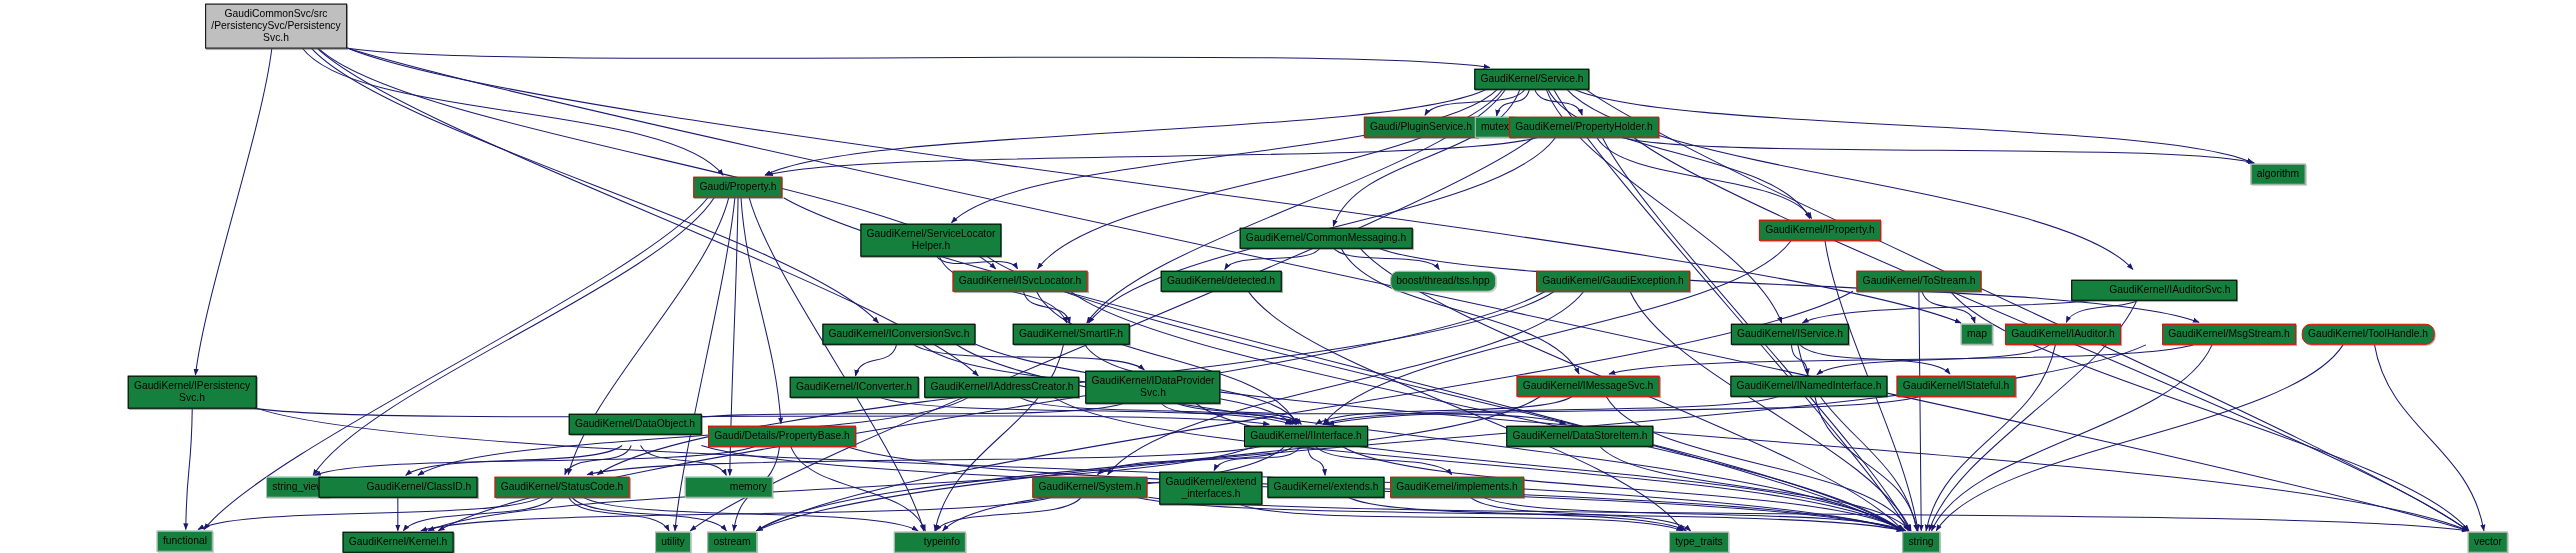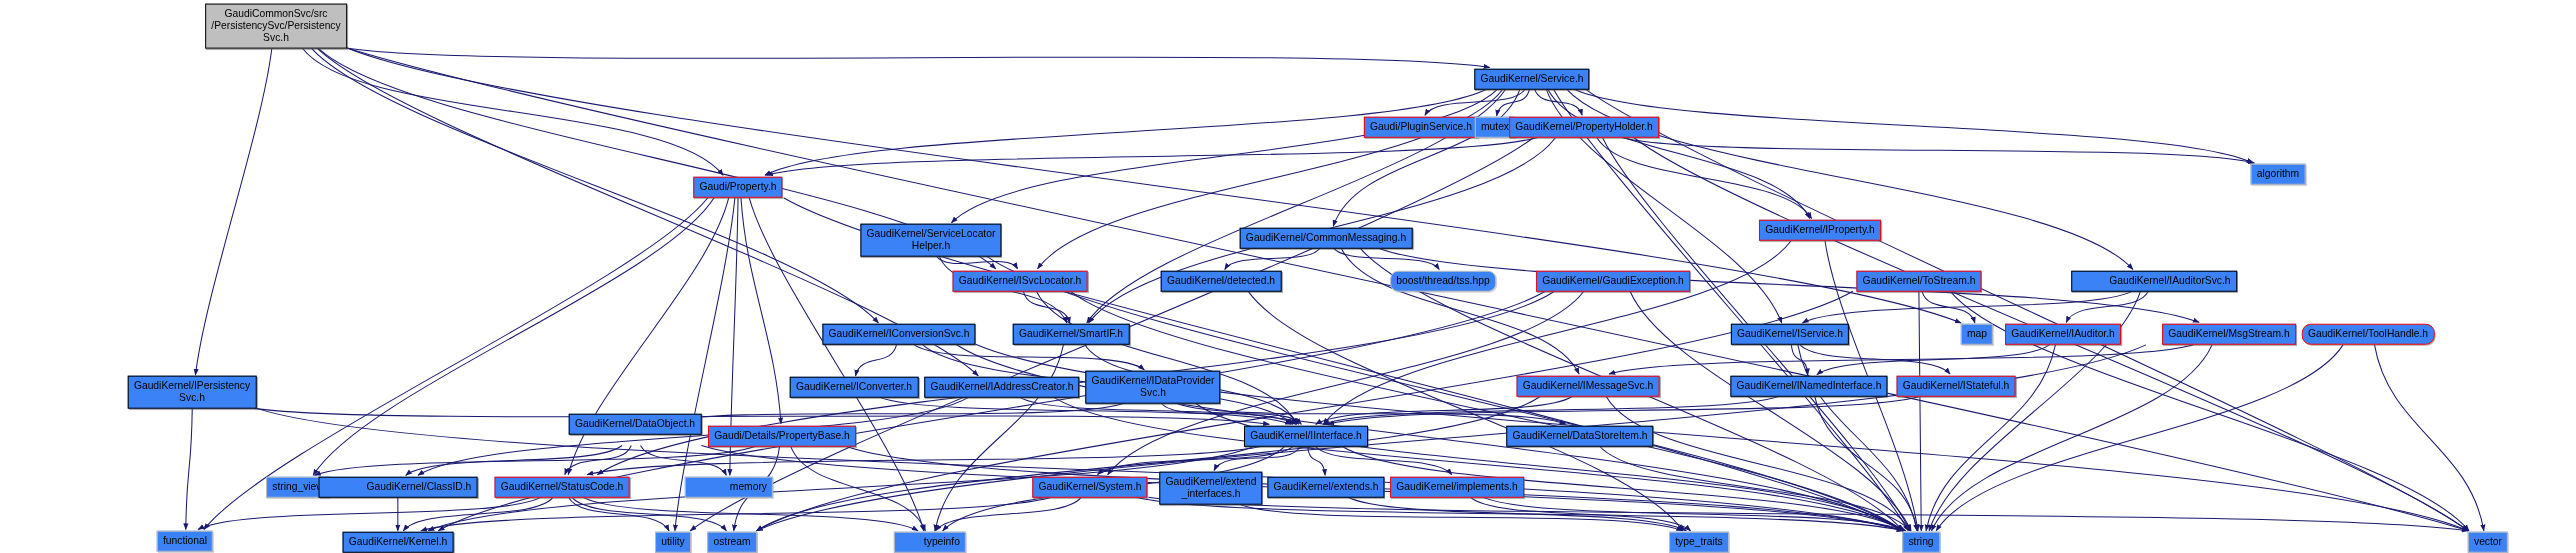--- a/index.html
+++ b/index.html
@@ -8,21 +8,21 @@
     width:2576px;height:553px;
     background:#ffffff;
     font-family:Liberation Sans, sans-serif;
     overflow:hidden;
     margin-left:40px;
   }
   #edge-layer{position:absolute;left:0;top:0;width:2576px;height:553px;}
   .node{
     position:absolute;
     transform:translate(-50%,-50%);
-    background:#3b82f6;
+    background:#15803d;
     border:0.6px solid #000000;
     color:#000000;
     font-size:10.3px;
     line-height:1.18;
     padding:3.2px 5.2px;
     white-space:pre-line;
     text-align:center;
     box-shadow:1px 1px 0.6px rgba(80,80,80,0.45);
     z-index:2;
   }
@@ -183,21 +183,21 @@
     <div class="node red" style="left: 698px; top: 187px;">Gaudi/Property.h</div>
     <div class="node normal" style="left: 891px; top: 240px;">GaudiKernel/ServiceLocator
 Helper.h</div>
     <div class="node normal" style="left: 1286px; top: 238px;">GaudiKernel/CommonMessaging.h</div>
     <div class="node red" style="left: 1780px; top: 230px;">GaudiKernel/IProperty.h</div>
     <div class="node red" style="left: 980px; top: 281px;">GaudiKernel/ISvcLocator.h</div>
     <div class="node normal" style="left: 1181px; top: 281px;">GaudiKernel/detected.h</div>
     <div class="node std" style="left: 1403px; top: 281px; border-radius: 8px;">boost/thread/tss.hpp</div>
     <div class="node red" style="left: 1573px; top: 281px;">GaudiKernel/GaudiException.h</div>
     <div class="node red" style="left: 1879px; top: 281px;">GaudiKernel/ToStream.h</div>
-    <div class="node normal" style="left: 2114px; top: 281px; padding-left: 37px;">GaudiKernel/IAuditorSvc.h</div>
+    <div class="node normal" style="left: 2114px; top: 290px; padding-left: 37px;">GaudiKernel/IAuditorSvc.h</div>
     <div class="node normal" style="left: 859px; top: 334px;">GaudiKernel/IConversionSvc.h</div>
     <div class="node normal" style="left: 1031px; top: 334px;">GaudiKernel/SmartIF.h</div>
     <div class="node normal" style="left: 1750px; top: 334px;">GaudiKernel/IService.h</div>
     <div class="node std" style="left: 1937px; top: 334px;">map</div>
     <div class="node red" style="left: 2023px; top: 334px;">GaudiKernel/IAuditor.h</div>
     <div class="node red" style="left: 2189px; top: 334px;">GaudiKernel/MsgStream.h</div>
     <div class="node red" style="left: 2328px; top: 334px; border-radius: 9px;">GaudiKernel/ToolHandle.h</div>
     <div class="node normal" style="left: 814px; top: 387px;">GaudiKernel/IConverter.h</div>
     <div class="node normal" style="left: 962px; top: 387px;">GaudiKernel/IAddressCreator.h</div>
     <div class="node normal" style="left: 1113px; top: 387px;">GaudiKernel/IDataProvider

